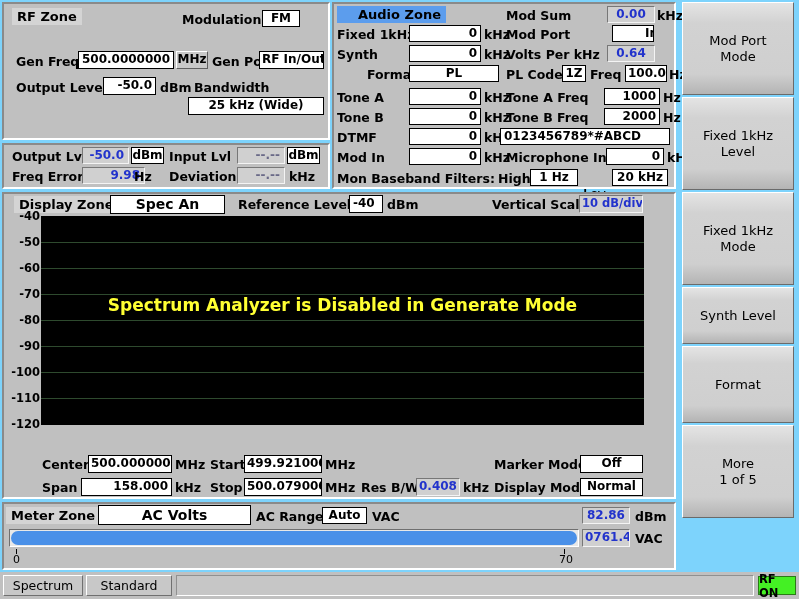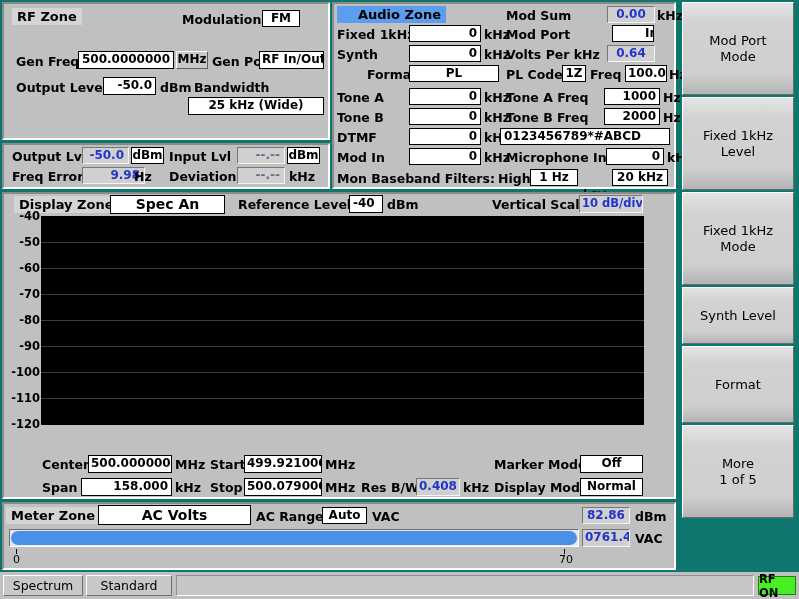--- a/index.html
+++ b/index.html
@@ -8,21 +8,21 @@
   }
   body {
     width: 799px; height: 599px;
     font-family: "DejaVu Sans", sans-serif;
     font-size: 12px;
     overflow: hidden;
   }
   #app {
     position: relative;
     width: 799px; height: 599px;
-    background: #0f766e;
+    background: #7dd3fc;
     box-sizing: border-box;
   }
 
   
   .panel {
     position: absolute;
     box-sizing: border-box;
     background: #c0c0c0;
     border-top: 2px solid #8a8a8a;
     border-left: 2px solid #8a8a8a;
@@ -375,20 +375,22 @@
         <div class="ytick" style="top: 47px; width: 34px;">-60</div>
         <div class="ytick" style="top: 73px; width: 34px;">-70</div>
         <div class="ytick" style="top: 99px; width: 34px;">-80</div>
         <div class="ytick" style="top: 125px; width: 34px;">-90</div>
         <div class="ytick" style="top: 151px; width: 34px;">-100</div>
         <div class="ytick" style="top: 177px; width: 34px;">-110</div>
         <div class="ytick" style="top: 203px; width: 34px;">-120</div>
       </div>
 
     <div id="spec-graph" style="left:37px; top:22px; width:603px; height:209px;">
+      <div id="spec-msg" style="top:78px;">Spectrum Analyzer is Disabled in
+Generate Mode</div>
     <div class="grid-line" style="top: 26px;"></div>
         <div class="grid-line" style="top: 52px;"></div>
         <div class="grid-line" style="top: 78px;"></div>
         <div class="grid-line" style="top: 104px;"></div>
         <div class="grid-line" style="top: 130px;"></div>
         <div class="grid-line" style="top: 156px;"></div>
         <div class="grid-line" style="top: 182px;"></div>
       </div>
 
     <div class="lbl" style="left:38px; top:264px;">Center</div>

